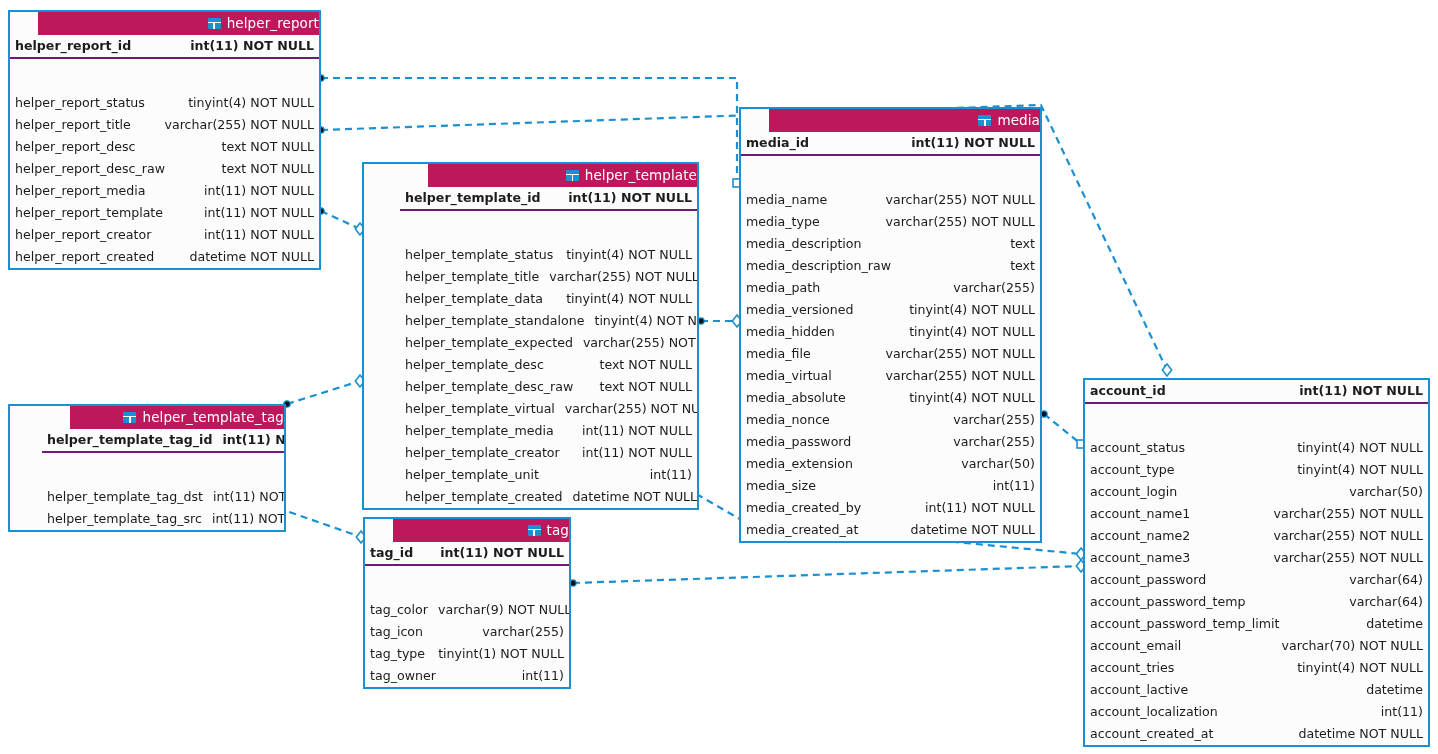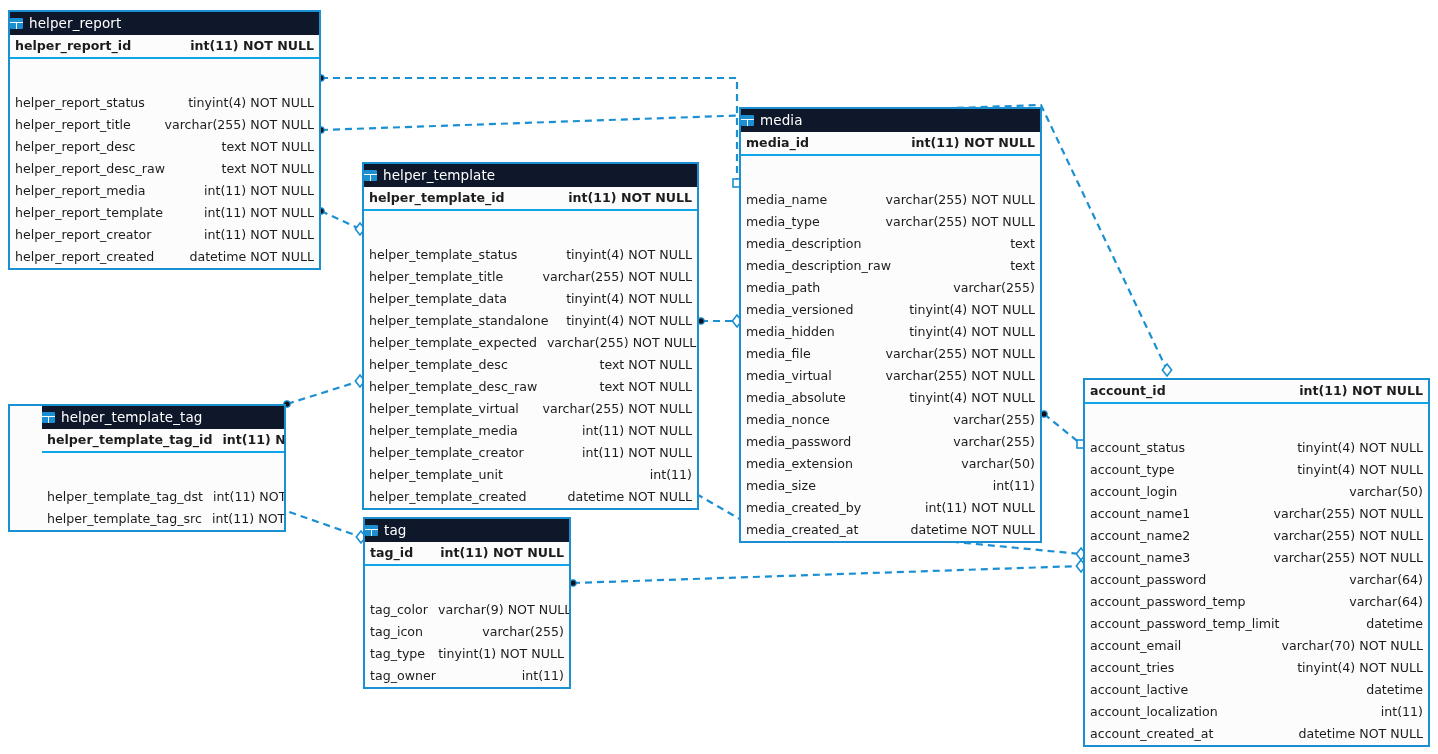--- a/index.html
+++ b/index.html
@@ -27,28 +27,29 @@
   
   .entity {
     position: absolute;
     box-sizing: border-box;
     border: 2px solid #1a8fd1;
     background: #fcfcfc;
     z-index: 2;
     overflow: hidden;
   }
   .ent-header {
-    background: #0f172a;
+    background: #be185d;
     color: #ffffff;
     height: 23px;
     line-height: 23px;
-    text-align: left;
+    text-align: right;
     font-size: 13.5px;
     white-space: nowrap;
     position: relative;
+    margin-left: 28px;
   }
   .ent-header .hdr-inner {
     display: inline-flex;
     align-items: center;
     gap: 6px;
     height: 23px;
   }
   .tbl-icon {
     display: inline-block;
     width: 13px;
@@ -73,21 +74,21 @@
     left: 5.75px;
     width: 1.5px;
     background: #ffffff;
   }
   .ent-title {
     font-size: 13.5px;
     color: #ffffff;
     letter-spacing: 0.1px;
   }
   .pk-section {
-    border-bottom: 2px solid #0ea5e9;
+    border-bottom: 2px solid #701a75;
   }
   .col-row {
     display: flex;
     justify-content: space-between;
     align-items: baseline;
     height: 22px;
     line-height: 22px;
     padding: 0 5px;
     font-size: 12.6px;
     color: #1c1c1c;
@@ -189,21 +190,21 @@
           <div class="col-row">
             <span class="col-name">helper_report_creator</span>
             <span class="col-type">int(11) NOT NULL</span>
           </div>
           <div class="col-row">
             <span class="col-name">helper_report_created</span>
             <span class="col-type">datetime NOT NULL</span>
           </div>
         </div>
       </div>
-      <div class="entity" style="left: 362px; top: 162px; width: 337px;">
+      <div class="entity" style="left: 362px; top: 162px; width: 337px; padding-left: 36px;">
         <div class="ent-header"><span class="hdr-inner">
             <span class="tbl-icon"></span>
             <span class="ent-title">helper_template</span>
           </span></div>
         <div class="pk-section">
           <div class="col-row pk">
             <span class="col-name">helper_template_id</span>
             <span class="col-type">int(11) NOT NULL</span>
           </div>
         </div>

